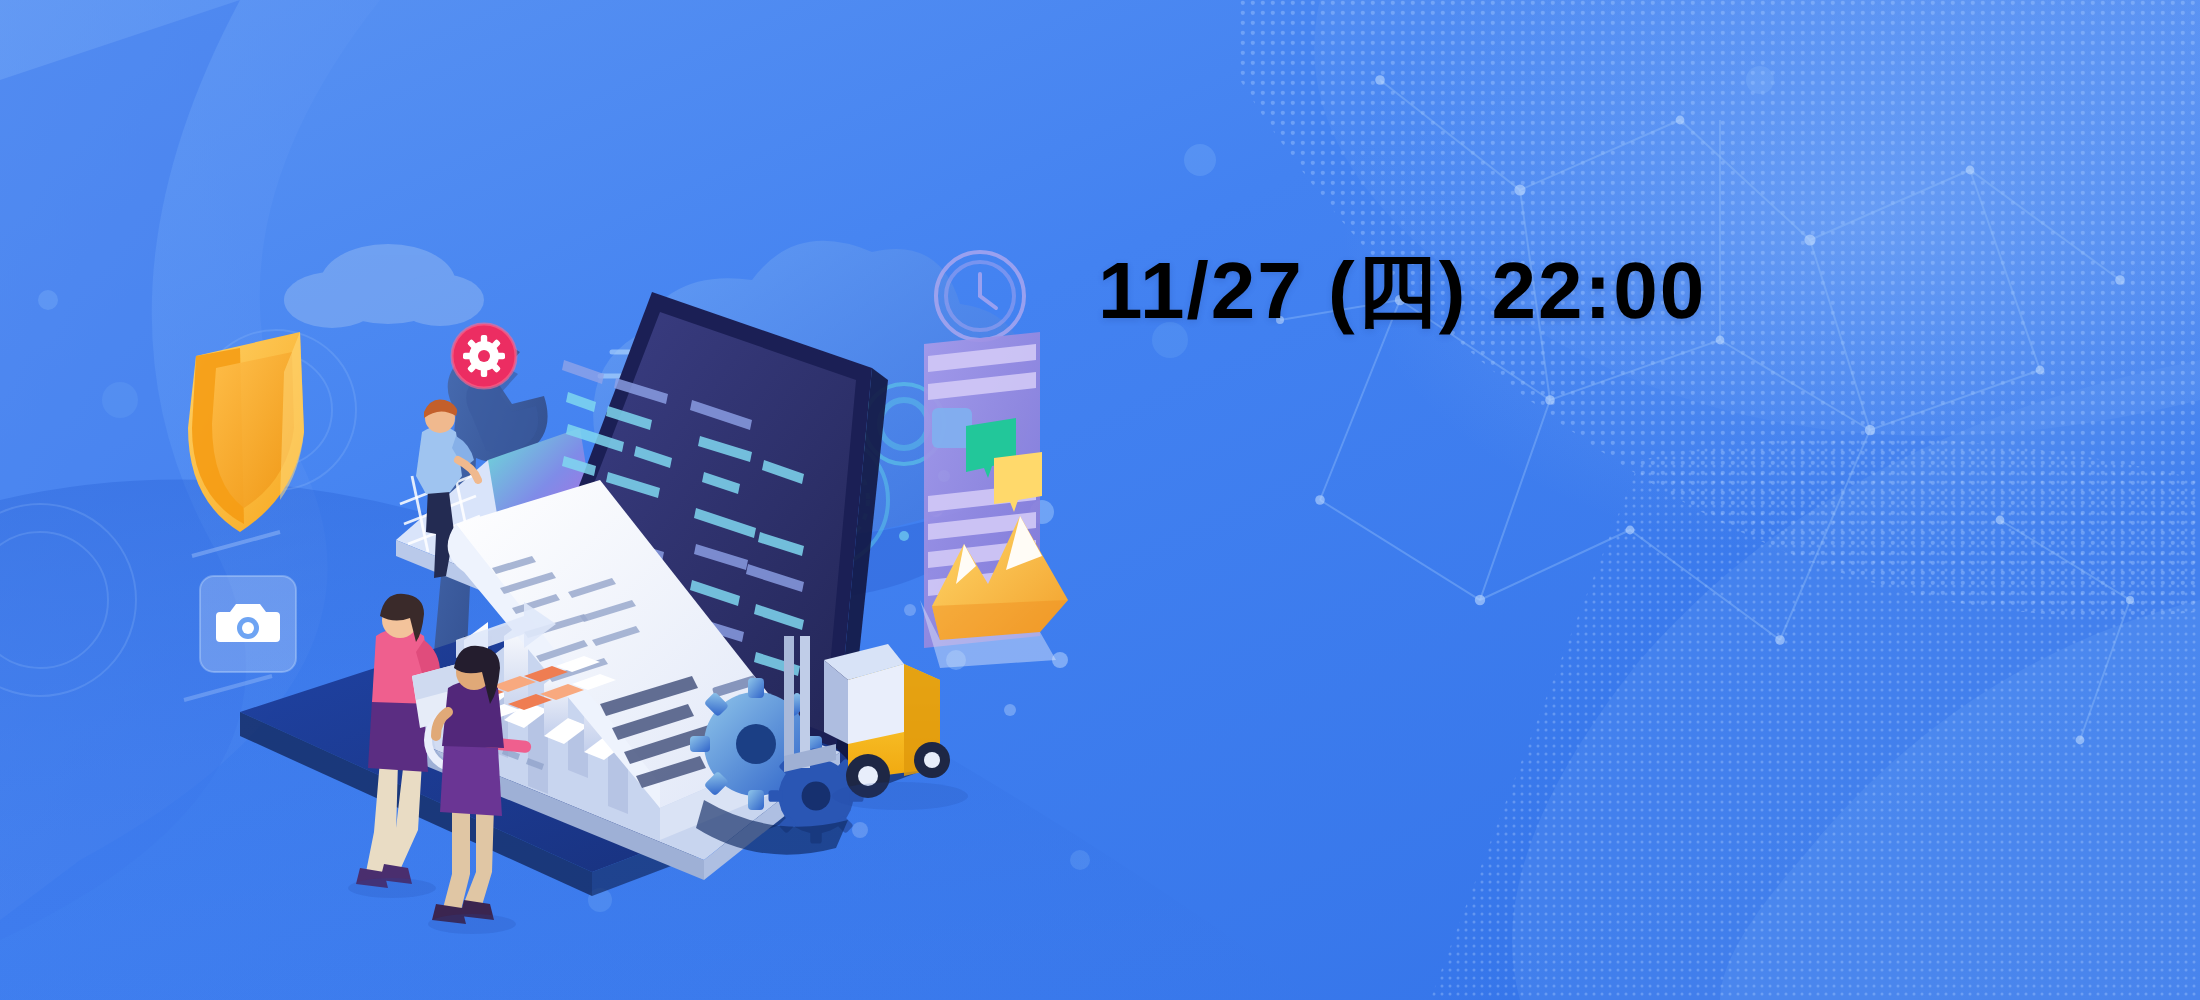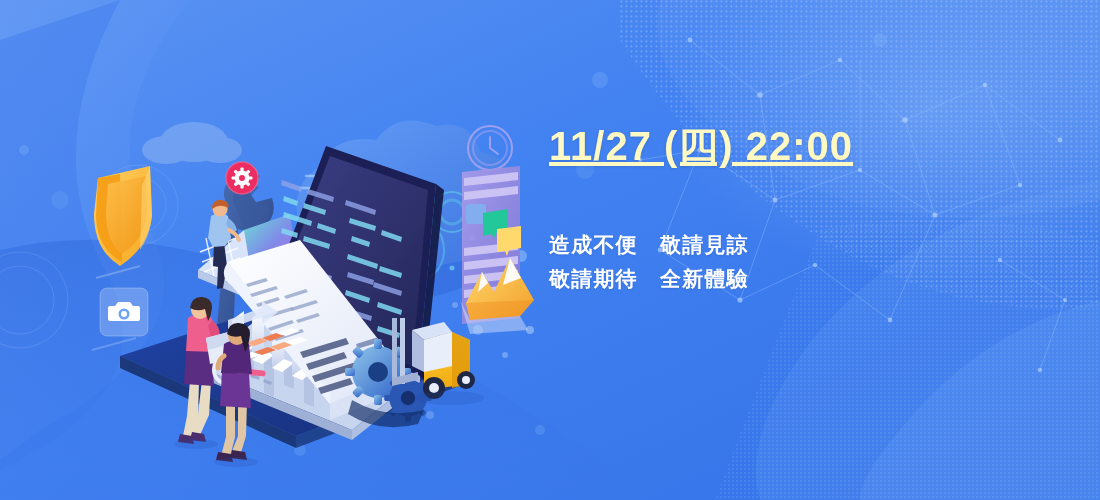--- a/index.html
+++ b/index.html
@@ -28,27 +28,26 @@
 
   
   #text-block {
     position: absolute;
     left: 549px;
     top: 122px;
     width: 551px;
     z-index: 40;
   }
   .headline {
-    color: #fef9c3;
+    color: #000000;
     font-weight: 700;
     letter-spacing: 0.5px;
     line-height: 1.20;
     text-shadow: 0 1px 3px rgba(20,50,120,.18);
     white-space: nowrap;
-    text-decoration: underline;
   }
   #headline-date {
     font-size: 40px;
     letter-spacing: 1px;
   }
   #headline-main {
     font-size: 40.5px;
     letter-spacing: 0.4px;
     margin-top: 4px;
   }
@@ -587,19 +586,15 @@
 
     <g fill="#1f4aa8" fill-opacity=".18">
       <ellipse cx="196" cy="444" rx="22" ry="5"></ellipse>
       <ellipse cx="236" cy="462" rx="22" ry="5"></ellipse>
       <ellipse cx="450" cy="398" rx="34" ry="7"></ellipse>
     </g>
   </svg>
 
   <div id="text-block">
     <div class="headline" id="headline-date">11/27 (四) 22:00</div>
-    <div id="sub-lines">
-      <div class="subline">造成不便　敬請見諒</div>
-      <div class="subline">敬請期待　全新體驗</div>
-    </div>
   </div>
 
 </div>
 
 </body></html>

